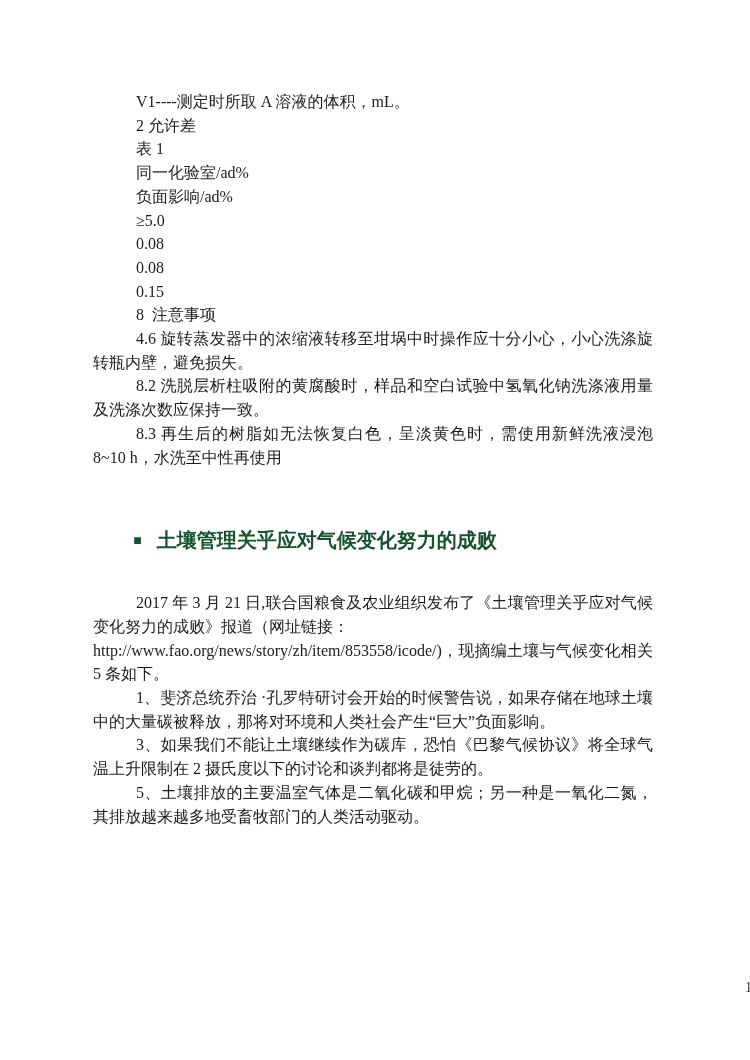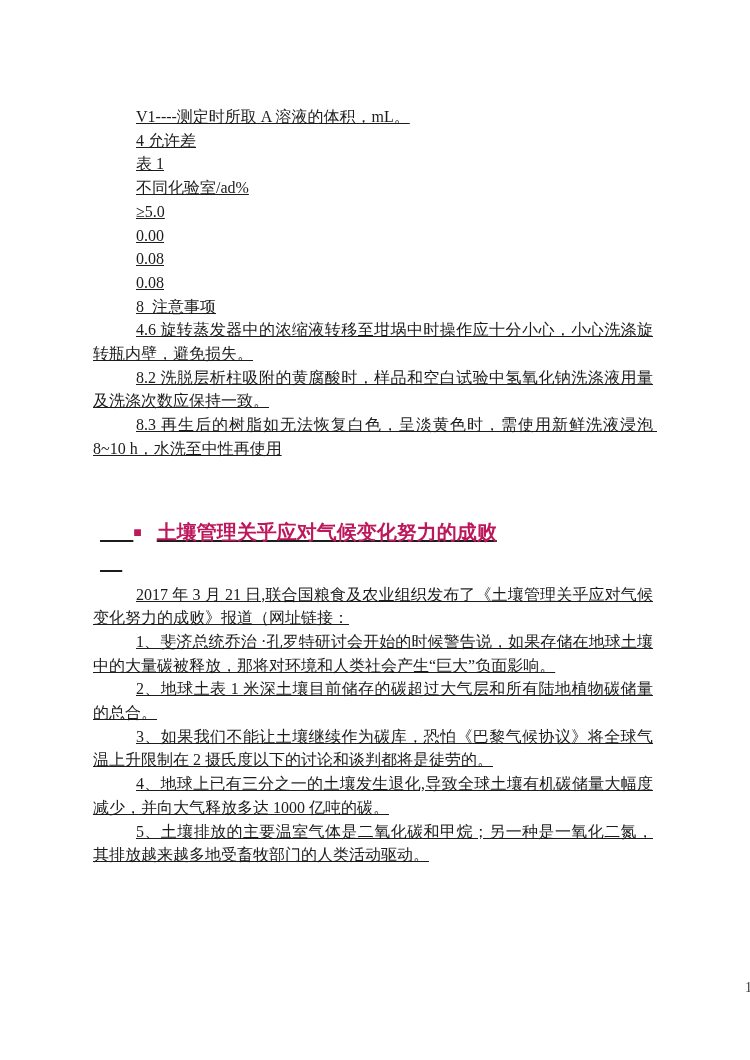--- a/index.html
+++ b/index.html
@@ -12,25 +12,24 @@
     width: 750px;
     height: 1060px;
     background: #ffffff;
     overflow: hidden;
     font-family: "Liberation Serif", "DejaVu Serif", serif;
     color: #1c1c1c;
   }
   .content {
     position: absolute;
     left: 93px;
-    top: 105px;
+    top: 90px;
     width: 560px;
     font-size: 16px;
     line-height: 23.7px;
-    text-decoration: underline;
   }
   .content p {
     margin: 0;
     padding: 0;
     white-space: pre-wrap;
     text-align: justify;
   }
   .line {
     text-indent: 43px;
     text-align: left !important;
@@ -41,21 +40,21 @@
   .noindent {
     text-indent: 0;
   }
   .article-heading {
     margin: 26px 0 6px 0;
     padding-left: 7px;
     font-family: "Liberation Sans", "DejaVu Sans", sans-serif;
     font-weight: bold;
     font-size: 20px;
     line-height: 30px;
-    color: #be185d;
+    color: #14532d;
     white-space: pre-wrap;
   }
   .article-heading .bullet {
     display: inline-block;
     font-size: 14px;
     vertical-align: 2px;
     margin-right: 15px;
   }
   .page-number {
     position: absolute;
@@ -66,41 +65,41 @@
     color: #3a3a3a;
   }
 </style>
 </head>
 <body>
 
 <div class="page">
   <div class="content">
 
     <p class="line">V1----测定时所取 A 溶液的体积，mL。</p>
-    <p class="line">4 允许差</p>
+    <p class="line">2 允许差</p>
     <p class="line">表 1</p>
-    <p class="line">不同化验室/ad%</p>
+    <p class="line">同一化验室/ad%</p>
+    <p class="line">负面影响/ad%</p>
     <p class="line">≥5.0</p>
-    <p class="line">0.00</p>
     <p class="line">0.08</p>
     <p class="line">0.08</p>
+    <p class="line">0.15</p>
     <p class="line">8  注意事项</p>
 
     <p class="para">4.6 旋转蒸发器中的浓缩液转移至坩埚中时操作应十分小心，小心洗涤旋转瓶内壁，避免损失。</p>
     <p class="para">8.2 洗脱层析柱吸附的黄腐酸时，样品和空白试验中氢氧化钠洗涤液用量及洗涤次数应保持一致。</p>
     <p class="para">8.3 再生后的树脂如无法恢复白色，呈淡黄色时，需使用新鲜洗液浸泡 8~10 h，水洗至中性再使用</p>
 
     <div class="article-heading">
       <span class="bullet">■</span><span>土壤管理关乎应对气候变化努力的成败</span>
     </div>
 
     <p class="para">2017 年 3 月 21 日,联合国粮食及农业组织发布了《土壤管理关乎应对气候变化努力的成败》报道（网址链接：</p>
+    <p class="noindent">http://www.fao.org/news/story/zh/item/853558/icode/)，现摘编土壤与气候变化相关 5 条如下。</p>
 
     <p class="para">1、斐济总统乔治 ·孔罗特研讨会开始的时候警告说，如果存储在地球土壤中的大量碳被释放，那将对环境和人类社会产生“巨大”负面影响。</p>
-    <p class="para">2、地球土表 1 米深土壤目前储存的碳超过大气层和所有陆地植物碳储量的总合。</p>
     <p class="para">3、如果我们不能让土壤继续作为碳库，恐怕《巴黎气候协议》将全球气温上升限制在 2 摄氏度以下的讨论和谈判都将是徒劳的。</p>
-    <p class="para">4、地球上已有三分之一的土壤发生退化,导致全球土壤有机碳储量大幅度减少，并向大气释放多达 1000 亿吨的碳。</p>
     <p class="para">5、土壤排放的主要温室气体是二氧化碳和甲烷；另一种是一氧化二氮，其排放越来越多地受畜牧部门的人类活动驱动。</p>
 
   </div>
 
   <div class="page-number">1</div>
 </div>
 
 </body></html>

